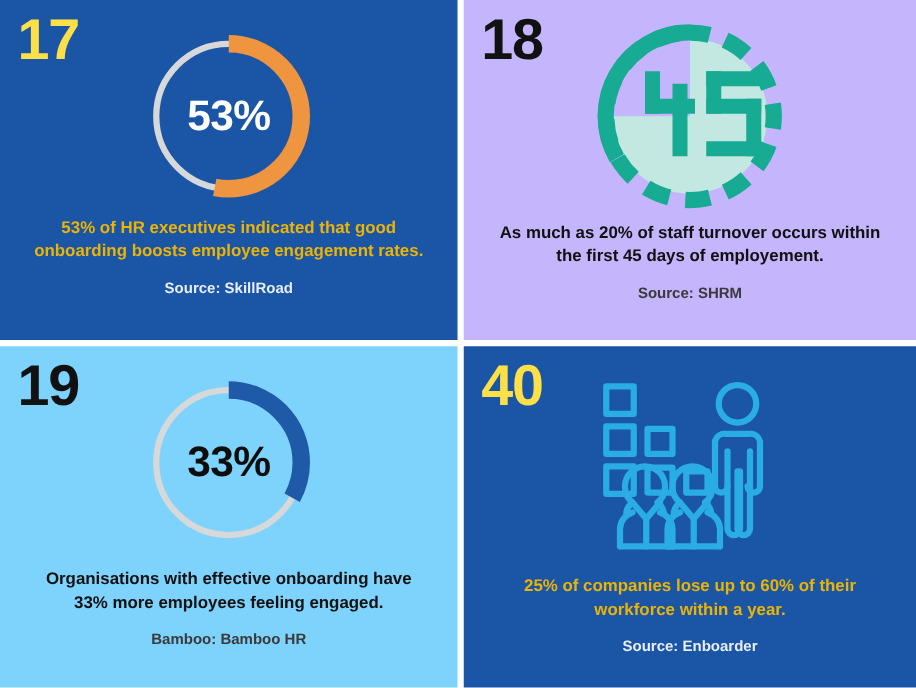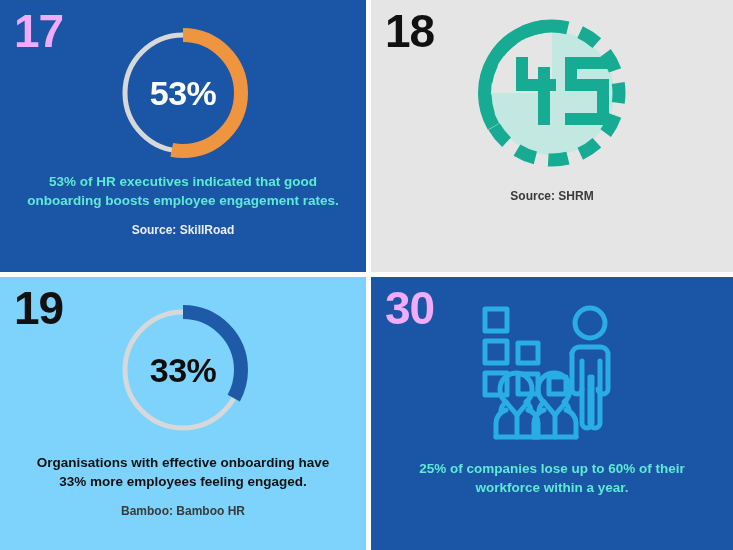--- a/index.html
+++ b/index.html
@@ -18,34 +18,34 @@
     width: 733px;
     height: 550px;
     background: #ffffff;
   }
   .panel {
     position: absolute;
     box-sizing: border-box;
     overflow: hidden;
   }
   .panel-17 { left: 0px;   top: 0px;   width: 366px; height: 272px; background: #1b55a5; }
-  .panel-18 { left: 371px; top: 0px;   width: 362px; height: 272px; background: #e5e5e5; }
+  .panel-18 { left: 371px; top: 0px;   width: 362px; height: 272px; background: #c4b5fd; }
   .panel-19 { left: 0px;   top: 277px; width: 366px; height: 273px; background: #7dd3fc; }
   .panel-20 { left: 371px; top: 277px; width: 362px; height: 273px; background: #1b55a5; }
 
   .panel-number {
     position: absolute;
     left: 14px;
     top: 8px;
     font-size: 46px;
     font-weight: 700;
     letter-spacing: -1px;
     line-height: 1;
   }
-  .num-light { color: #f0abfc; text-align: center; }
+  .num-light { color: #fde047; text-align: center; }
   .num-dark  { color: #111111; }
 
   .visual {
     position: absolute;
     left: 0;
     right: 0;
     top: 14px;
     height: 158px;
     display: flex;
     align-items: center;
@@ -63,21 +63,21 @@
   .panel-18 .caption-block { top: 176px; }
   .panel-19 .caption-block { top: 176px; }
   .panel-20 .caption-block { top: 182px; }
 
   .caption {
     font-size: 13.5px;
     font-weight: 700;
     line-height: 1.42;
     margin: 0;
   }
-  .cap-light { color: #5eead4; }
+  .cap-light { color: #eab308; }
   .cap-dark  { color: #111111; }
 
   .source {
     margin-top: 13px;
     font-size: 12px;
     font-weight: 700;
     line-height: 1.3;
   }
   .src-light { color: #e7eef7; }
   .src-dark  { color: #3a3a3a; }
@@ -150,20 +150,21 @@
             <rect x="93" y="44" width="12" height="34"></rect>
             <rect x="93" y="66" width="44" height="12"></rect>
             <rect x="125" y="66" width="12" height="46"></rect>
             <rect x="93" y="100" width="44" height="12"></rect>
           </g>
         </svg>
       </div>
     </div>
 
     <div class="caption-block">
+      <p class="caption cap-dark">As much as 20% of staff turnover occurs within the first 45 days of employement.</p>
       <div class="source src-dark">Source: SHRM</div>
     </div>
   </section>
 
   <section class="panel panel-19">
     <div class="panel-number num-dark">19</div>
 
     <div class="visual">
       <div class="donut-wrap">
         <svg width="146" height="146" viewBox="0 0 146 146" aria-hidden="true">
@@ -174,21 +175,21 @@
       </div>
     </div>
 
     <div class="caption-block">
       <p class="caption cap-dark">Organisations with effective onboarding have 33% more employees feeling engaged.</p>
       <div class="source src-dark">Bamboo: Bamboo HR</div>
     </div>
   </section>
 
   <section class="panel panel-20">
-    <div class="panel-number num-light">30</div>
+    <div class="panel-number num-light">40</div>
 
     <div class="visual">
       <div class="people-wrap">
         <svg width="150" height="142" viewBox="0 0 150 142" aria-hidden="true">
           <g fill="none" stroke="#29ade4" stroke-width="5" stroke-linejoin="round" stroke-linecap="round">
 
             <rect x="8" y="8" width="22" height="22"></rect>
             <rect x="8" y="40" width="22" height="22"></rect>
             <rect x="41" y="42" width="20" height="20"></rect>
             <rect x="8" y="72" width="22" height="22"></rect>
@@ -214,16 +215,17 @@
             <path d="M99 136 v-14 a14 14 0 0 0 -10 -13"></path>
             <path d="M57 136 h42"></path>
             <path d="M78 114 v22"></path>
           </g>
         </svg>
       </div>
     </div>
 
     <div class="caption-block">
       <p class="caption cap-light">25% of companies lose up to 60% of their workforce within a year.</p>
+      <div class="source src-light">Source: Enboarder</div>
     </div>
   </section>
 
 </div>
 
 </body></html>

